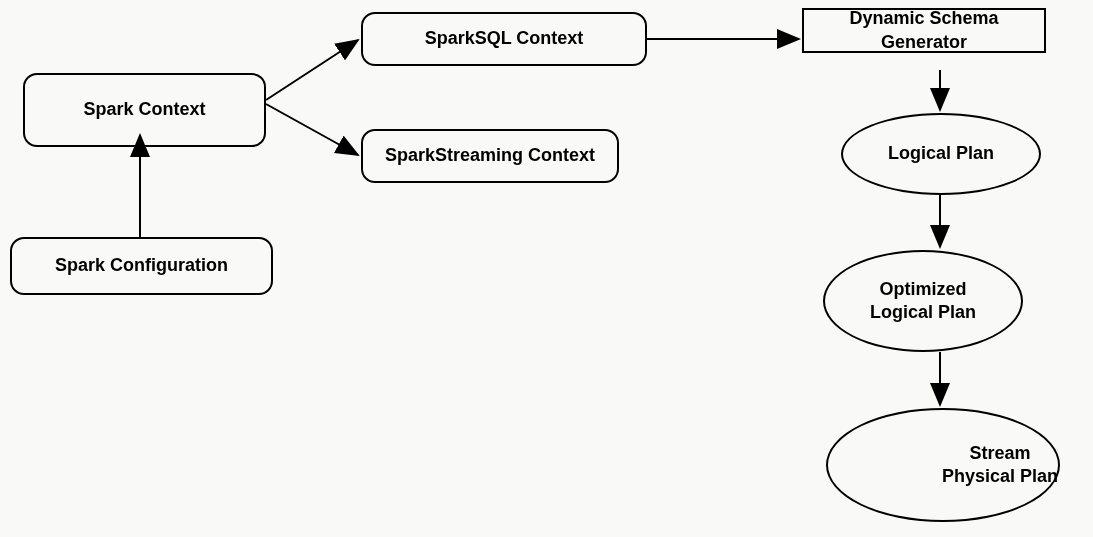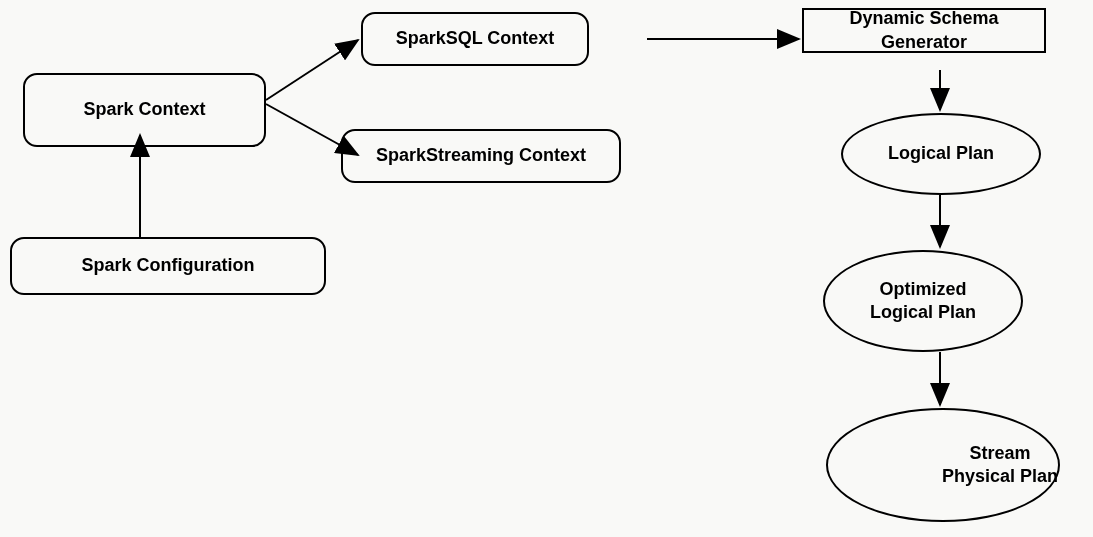--- a/index.html
+++ b/index.html
@@ -32,29 +32,29 @@
       pointer-events: none;
     }
   </style>
 </head>
 <body>
 
 <div class="node rounded" style="left:23px; top:73px; width:243px; height:74px;">
   <span>Spark Context</span>
 </div>
 
-<div class="node rounded" style="left:10px; top:237px; width:316px; height:58px;">
+<div class="node rounded" style="left:10px; top:237px; width:263px; height:58px;">
   <span>Spark Configuration</span>
 </div>
 
-<div class="node rounded" style="left:361px; top:12px; width:228px; height:54px;">
+<div class="node rounded" style="left:361px; top:12px; width:286px; height:54px;">
   <span>SparkSQL Context</span>
 </div>
 
-<div class="node rounded" style="left:341px; top:129px; width:280px; height:54px;">
+<div class="node rounded" style="left:361px; top:129px; width:258px; height:54px;">
   <span>SparkStreaming Context</span>
 </div>
 
 <div class="node rect" style="left:802px; top:8px; width:244px; height:45px; white-space:pre-line;">
   <span>Dynamic Schema
 Generator</span>
 </div>
 
 <div class="node ellipse" style="left:841px; top:113px; width:200px; height:82px;">
   <span>Logical Plan</span>

